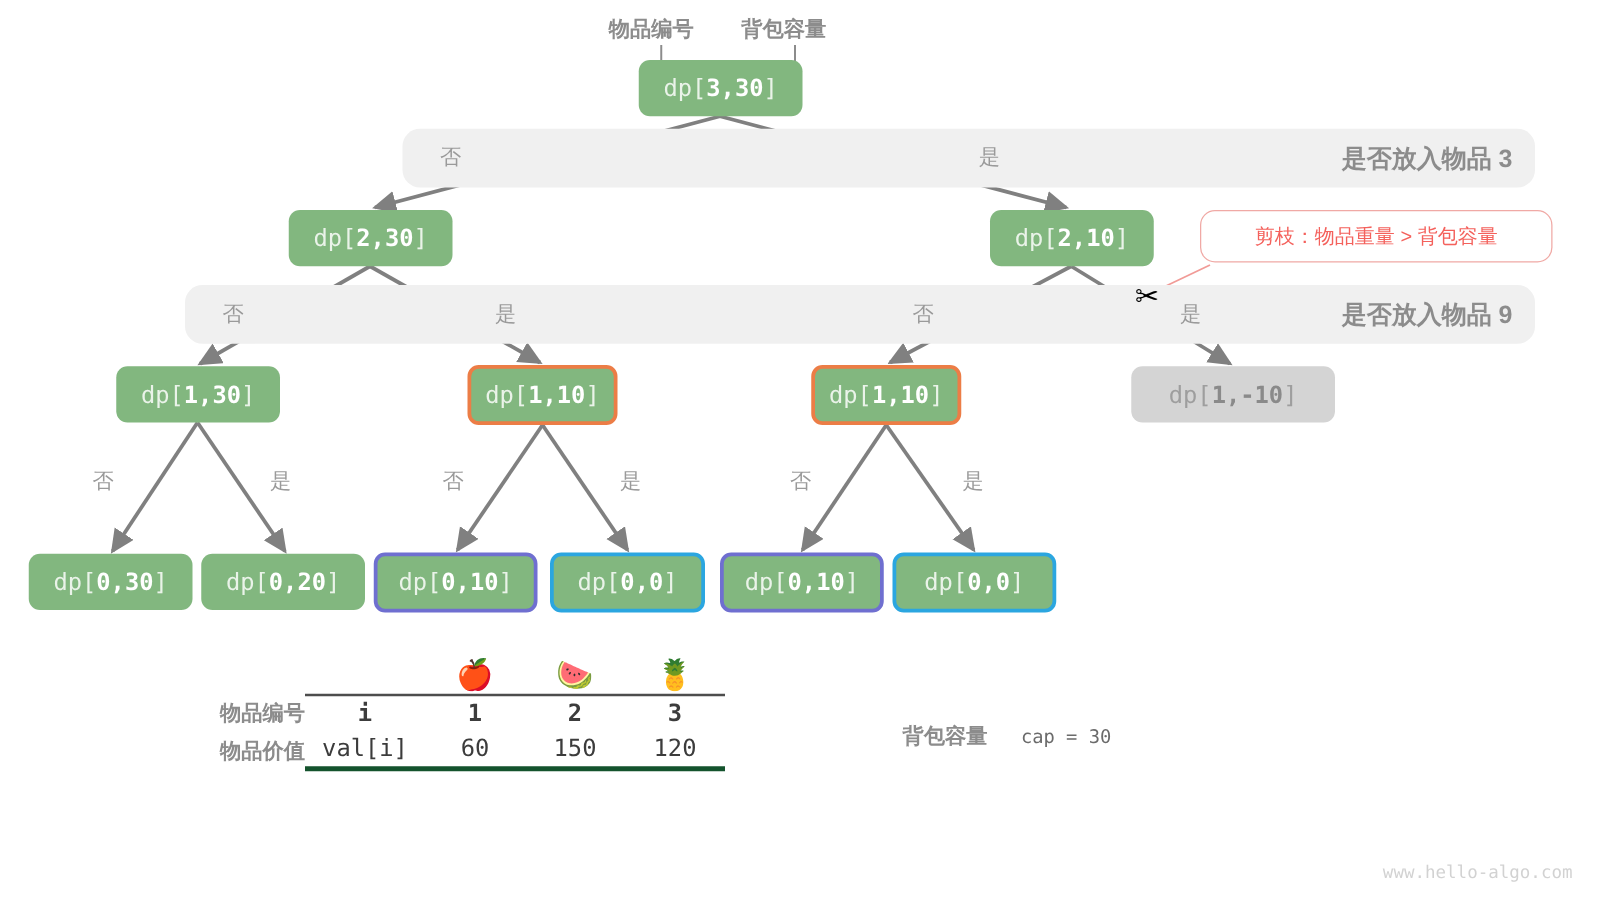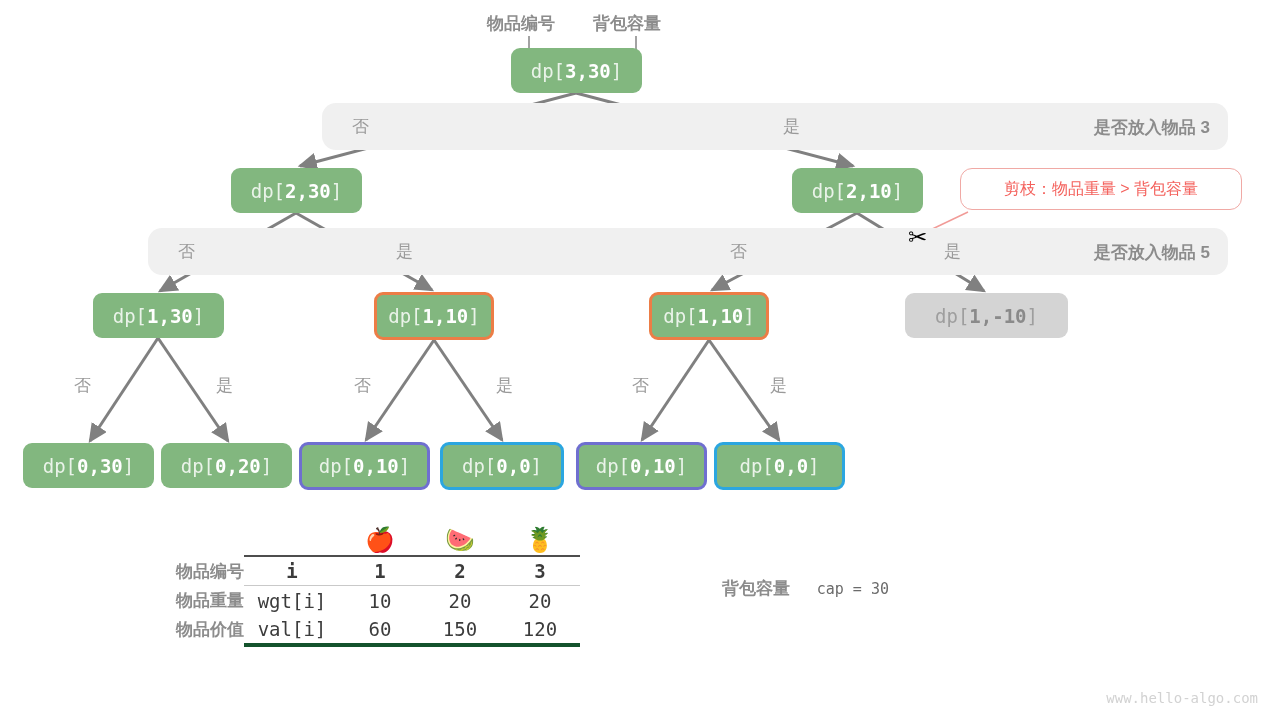--- a/index.html
+++ b/index.html
@@ -30,21 +30,21 @@
     border-radius: 14px;
     box-sizing: border-box;
   }
   .band-title {
     position: absolute;
     right: 18px;
     top: 50%;
     transform: translateY(-50%);
     font-family: "Liberation Sans", sans-serif;
     font-weight: bold;
-    font-size: 17px;
+    font-size: 20px;
     color: #8c8c8c;
     white-space: nowrap;
   }
   .branch-label {
     position: absolute;
     top: 50%;
     transform: translateY(-50%);
     font-family: "Liberation Sans", sans-serif;
     font-size: 17px;
     color: #9a9a9a;
@@ -203,21 +203,21 @@
   <div class="top-anno" style="left:487px; top:12px;">物品编号</div>
   <div class="top-anno" style="left:593px; top:12px;">背包容量</div>
 
   <div class="band" style="left:322px; top:103px; width:906px; height:47px;">
     <span class="band-title">是否放入物品  3</span>
   </div>
   <div class="branch-label" style="left:352px; top:126px;">否</div>
   <div class="branch-label" style="left:783px; top:126px;">是</div>
 
   <div class="band" style="left:148px; top:228px; width:1080px; height:47px;">
-    <span class="band-title">是否放入物品  5</span>
+    <span class="band-title">是否放入物品  9</span>
   </div>
   <div class="branch-label" style="left:178px; top:251px;">否</div>
   <div class="branch-label" style="left:396px; top:251px;">是</div>
   <div class="branch-label" style="left:730px; top:251px;">否</div>
   <div class="branch-label" style="left:944px; top:251px;">是</div>
 
   <div class="branch-label" style="left:74px; top:385px;">否</div>
   <div class="branch-label" style="left:216px; top:385px;">是</div>
   <div class="branch-label" style="left:354px; top:385px;">否</div>
   <div class="branch-label" style="left:496px; top:385px;">是</div>
@@ -303,27 +303,20 @@
         <td class="val fruit">🍉</td>
         <td class="val fruit">🍍</td>
       </tr>
       <tr class="border-top-thick">
         <td class="rowlabel">物品编号</td>
         <td class="key bl" style="font-weight:bold;">i</td>
         <td class="val bl" style="font-weight:bold;">1</td>
         <td class="val bl" style="font-weight:bold;">2</td>
         <td class="val bl" style="font-weight:bold;">3</td>
       </tr>
-      <tr class="border-top-thin">
-        <td class="rowlabel">物品重量</td>
-        <td class="key bl">wgt[i]</td>
-        <td class="val bl">10</td>
-        <td class="val bl">20</td>
-        <td class="val bl">20</td>
-      </tr>
       <tr class="border-bot-thick">
         <td class="rowlabel">物品价值</td>
         <td class="key bl">val[i]</td>
         <td class="val bl">60</td>
         <td class="val bl">150</td>
         <td class="val bl">120</td>
       </tr>
     </tbody>
       </table>
   </div>

